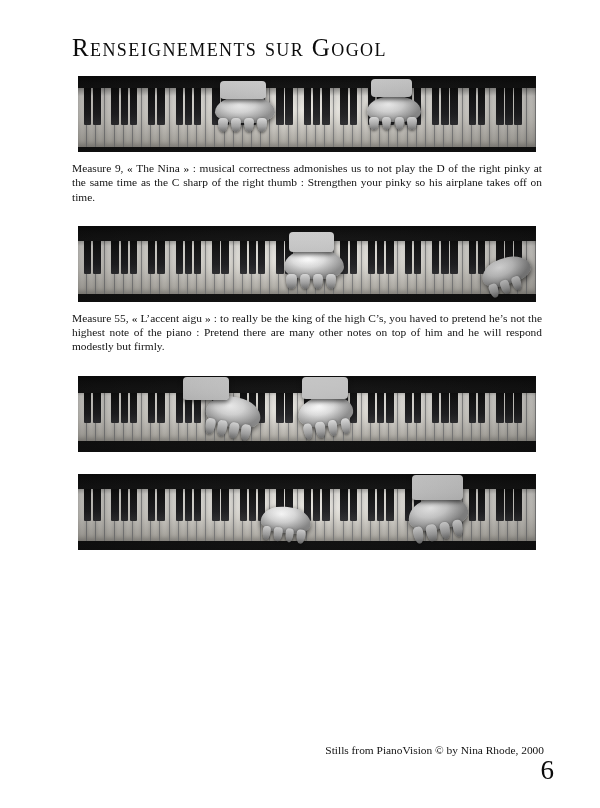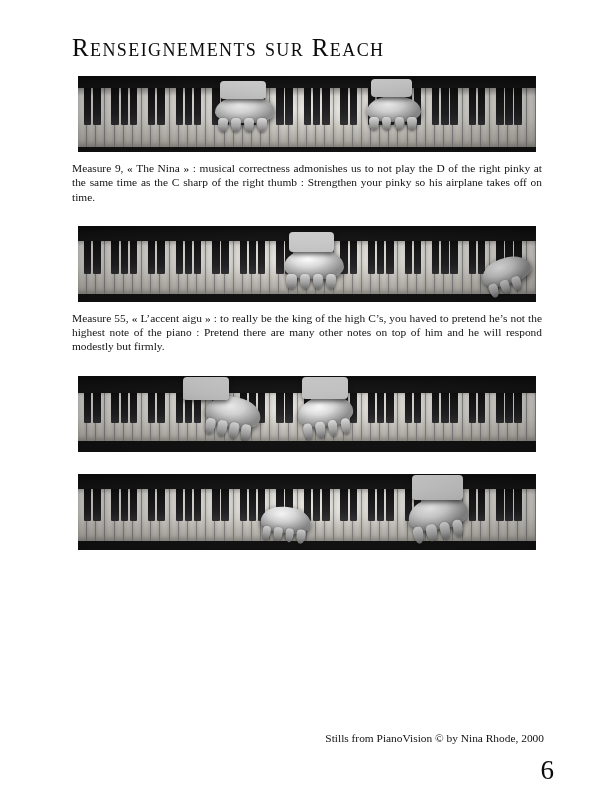--- a/index.html
+++ b/index.html
@@ -132,37 +132,37 @@
     position: absolute;
     right: 56px;
     bottom: 46px;
     width: 470px;
     text-align: right;
   }
   .credit {
     font-size: 11.4px;
     font-style: normal;
     color: #111;
-    margin: 0 0 18px 0;
+    margin: 0 0 6px 0;
   }
   .page-number {
     position: absolute;
     right: 46px;
     bottom: 22px;
     font-size: 27px;
     font-family: "Liberation Serif", serif;
     color: #0b0b0b;
   }
 </style>
 </head>
 <body>
 
 <div class="page">
 
-  <h1 class="page-title">Renseignements sur Reach</h1>
+  <h1 class="page-title">Renseignements sur Gogol</h1>
 
   <div class="figure-block">
     <div class="photo">
       <div class="kb-wrap">
         <div class="kb-bg"></div>
         <div class="kb-body" style="top:16%;bottom:6%;">
           <div class="white-keys">
             <div class="wk"></div>
               <div class="wk"></div>
               <div class="wk"></div>

